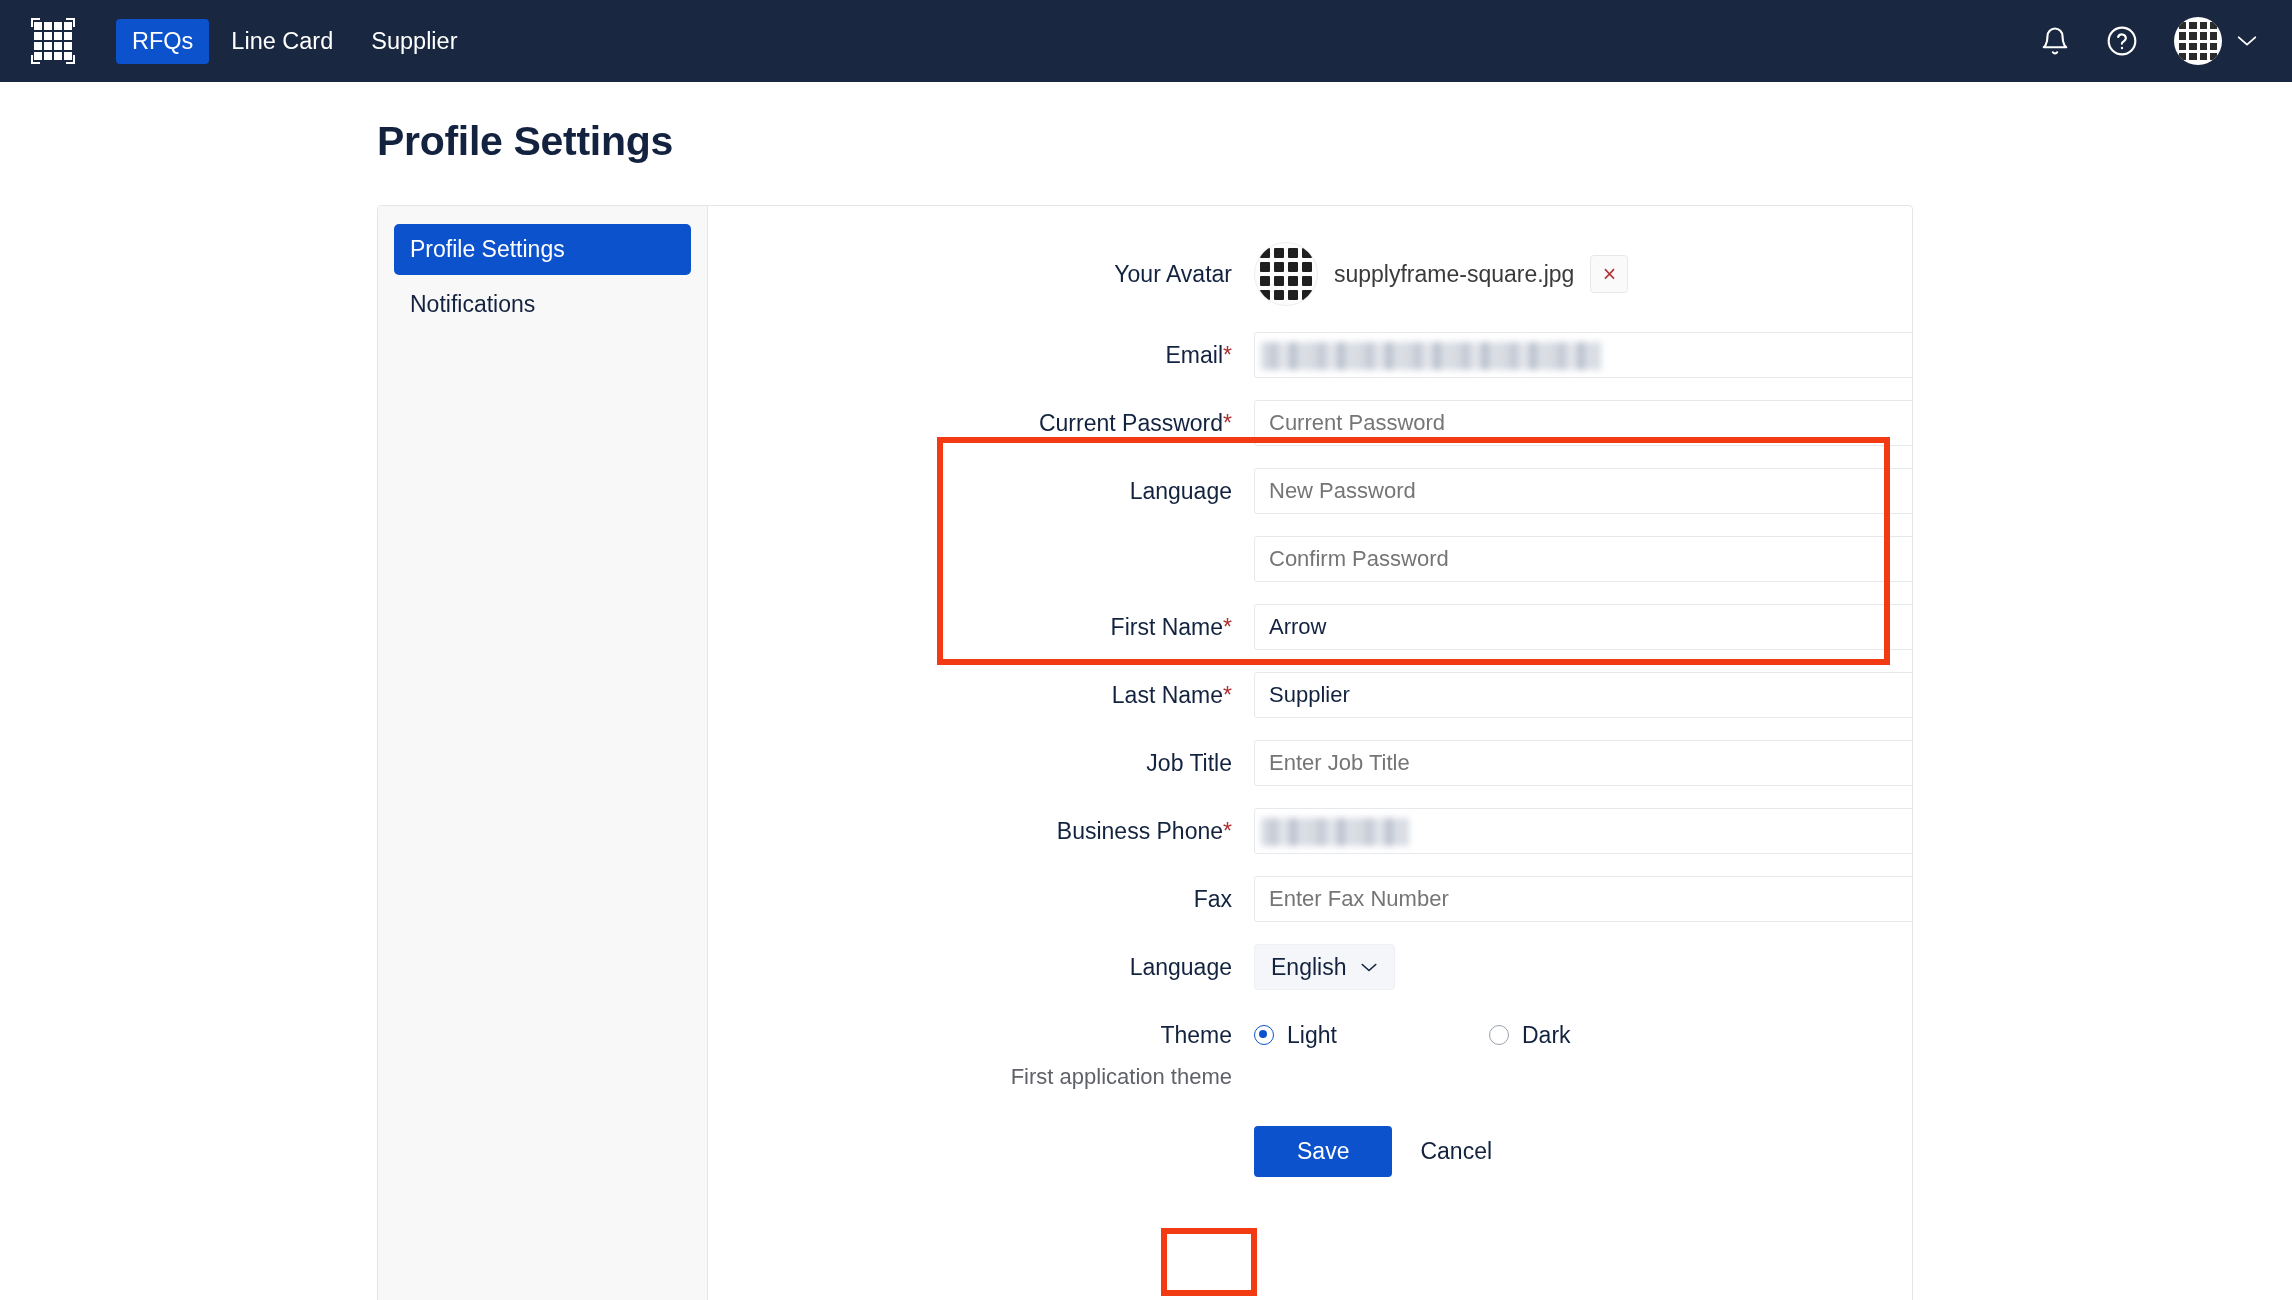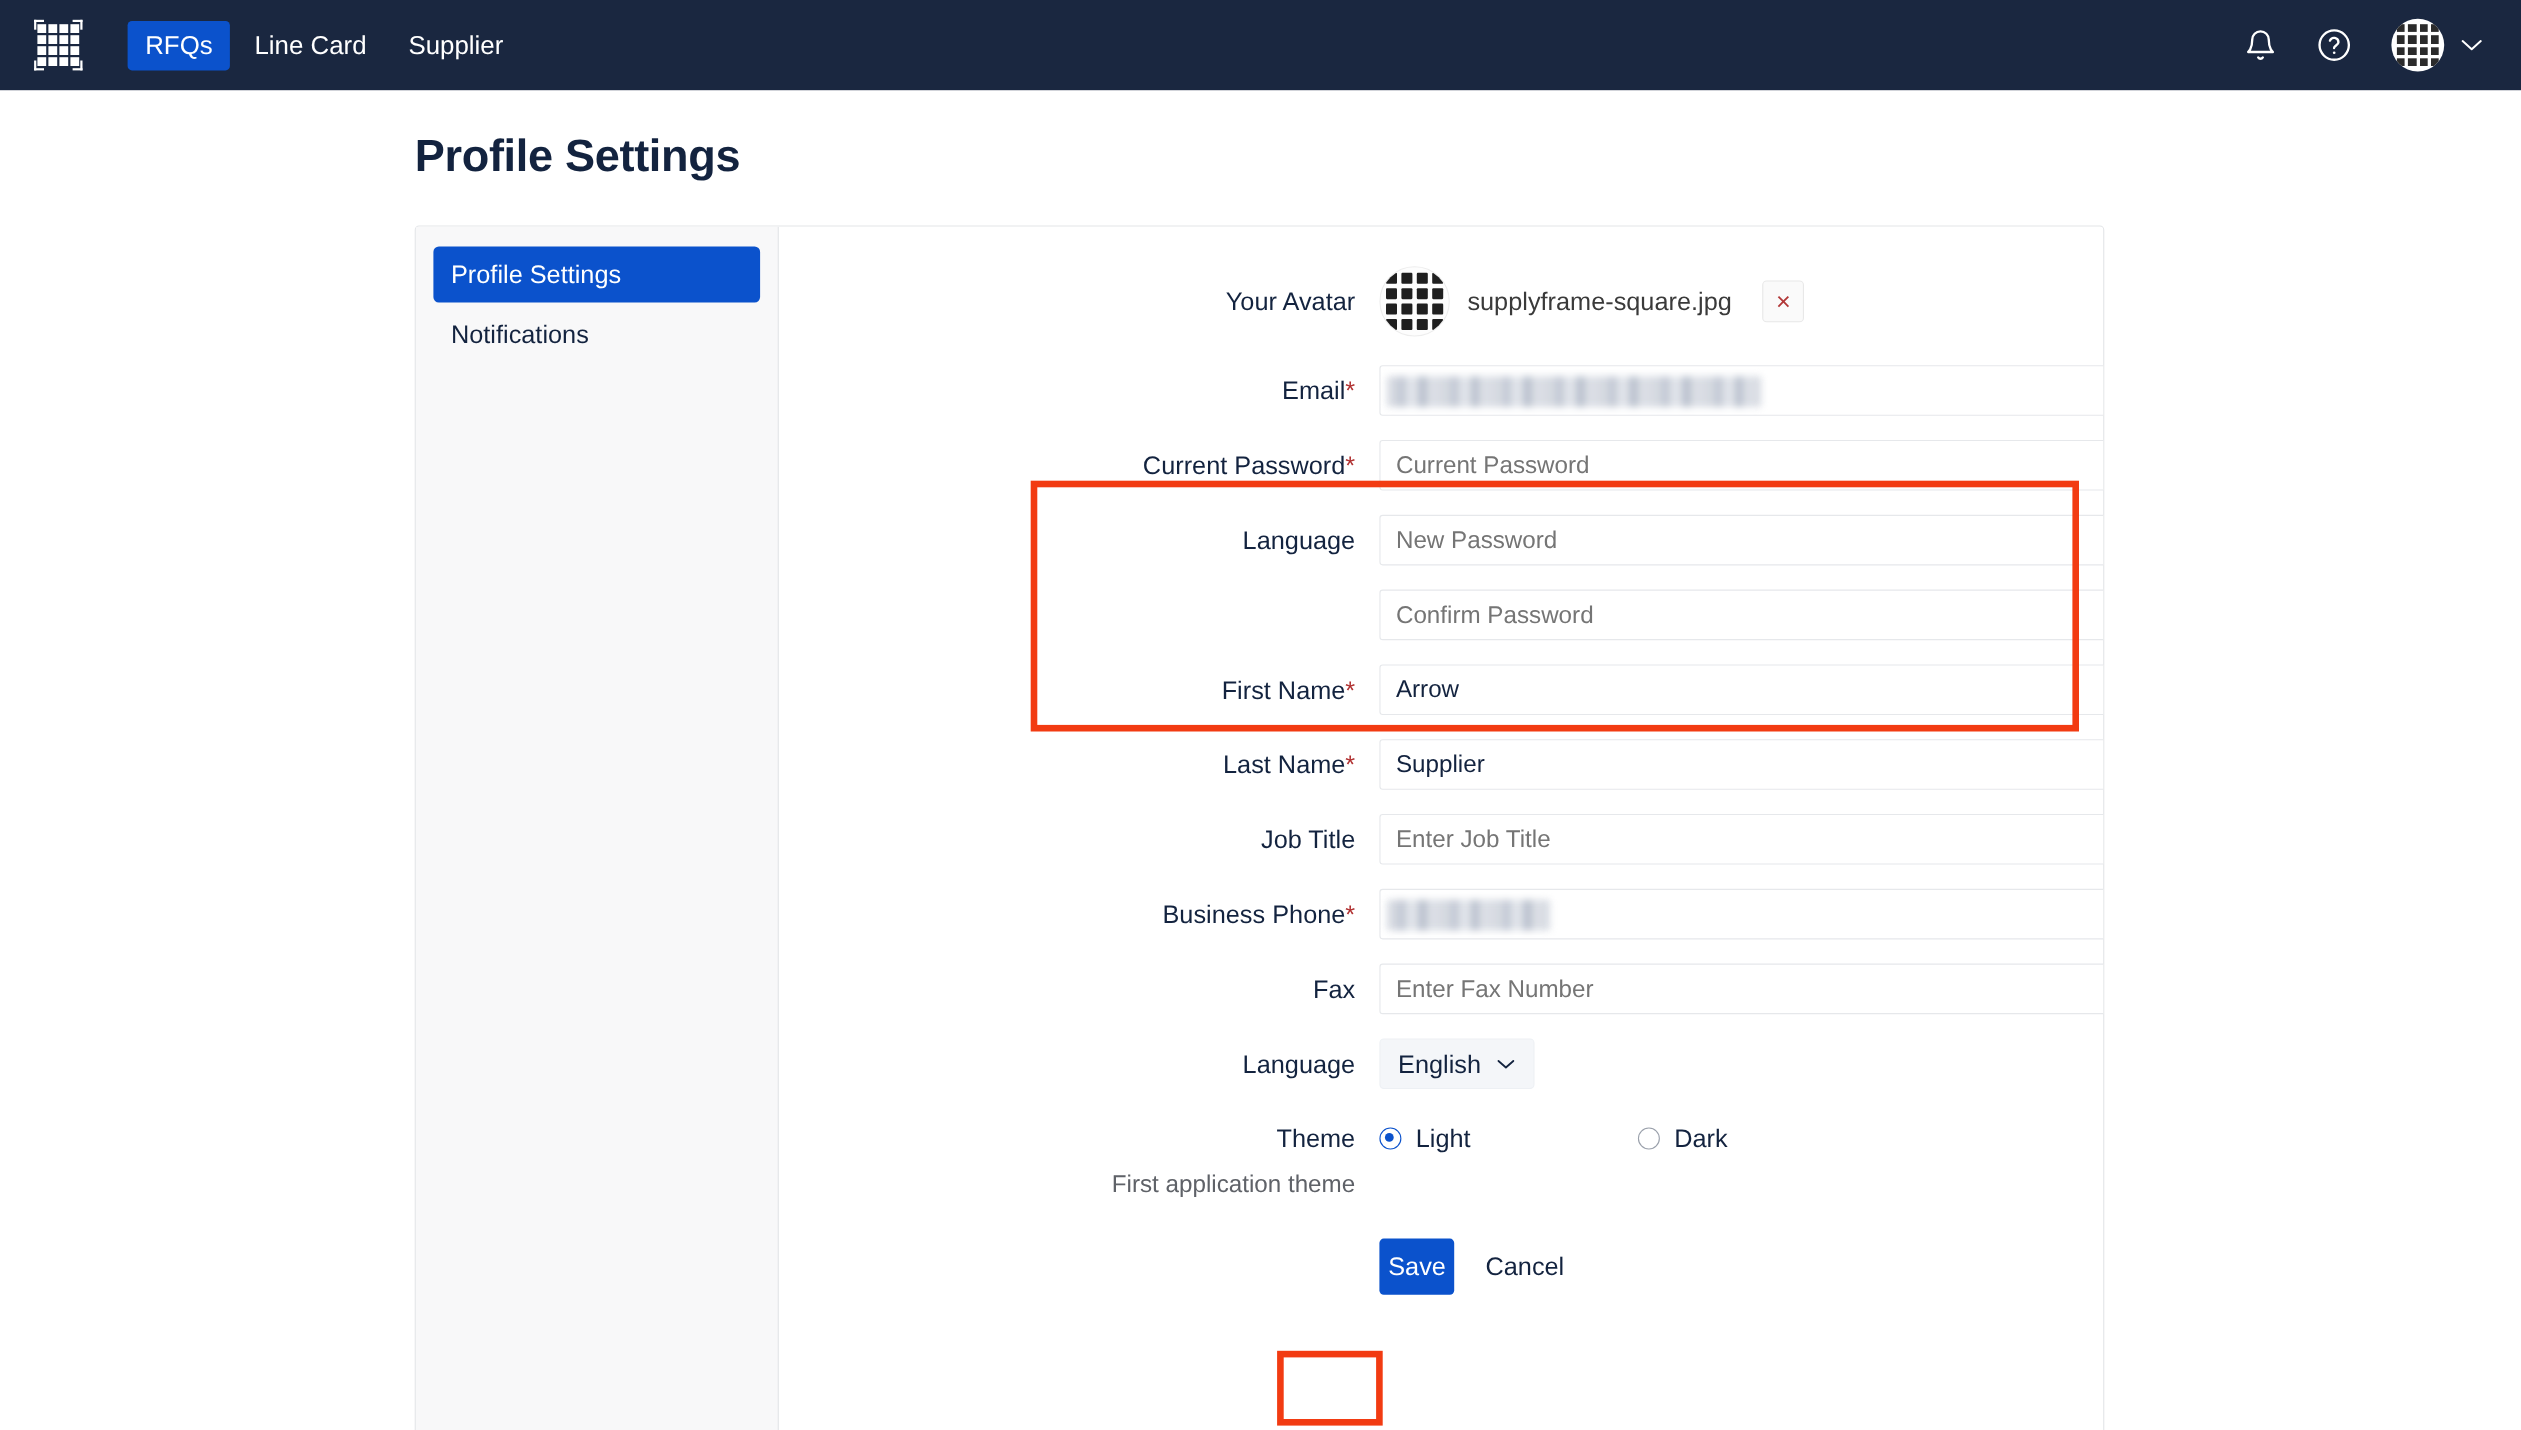--- a/index.html
+++ b/index.html
@@ -185,21 +185,21 @@
     display: grid;
     grid-template-columns: repeat(4, 1fr);
     grid-template-rows: repeat(4, 1fr);
     gap: 3.5px;
     filter: blur(0.7px);
   }
   .avatar-big .g i { background: #1f1f1f; border-radius: 1px; }
   .avatar-file {
     font-size: 23px;
     color: #3a3a3a;
-    margin-right: 28px;
+    margin-right: 16px;
     white-space: nowrap;
   }
   .x-btn {
     width: 38px; height: 38px;
     border: 1px solid #e8e8e8;
     border-radius: 4px;
     background: #fafafa;
     color: #b23838;
     font-size: 23px;
     display: flex; align-items: center; justify-content: center;
@@ -259,21 +259,21 @@
     align-items: center;
     margin-top: 36px;
     padding-left: 546px;
   }
   .btn-save {
     background: #0b52cc;
     color: #ffffff;
     border: none;
     border-radius: 4px;
     font-size: 23px;
-    padding: 12px 8px;
+    padding: 12px 43px;
     cursor: pointer;
     font-family: "Liberation Sans", sans-serif;
   }
   .btn-cancel {
     margin-left: 28px;
     font-size: 23px;
     color: #13233f;
     cursor: pointer;
   }
 

